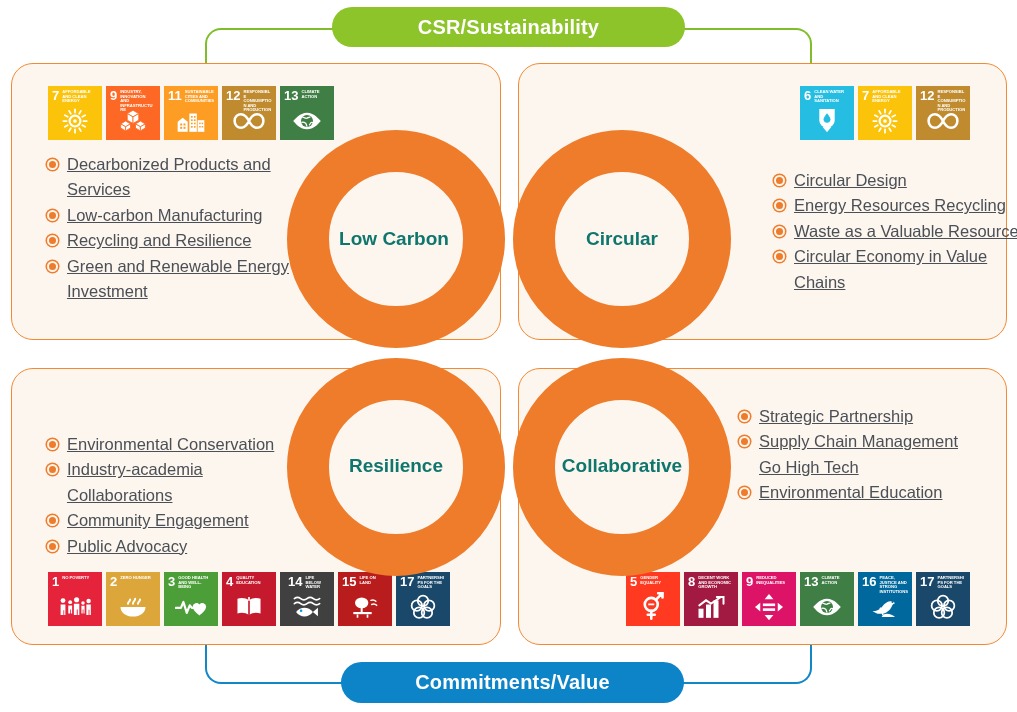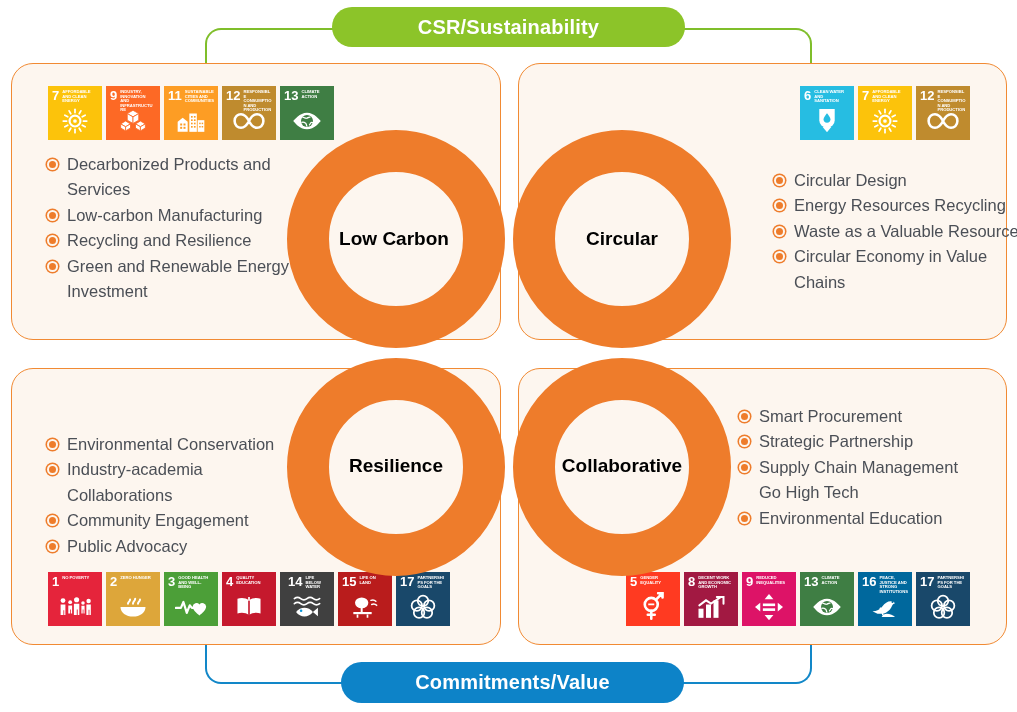--- a/index.html
+++ b/index.html
@@ -138,20 +138,21 @@
   .sdg .sdg-glyph svg { display: block; }
 
   
   .blist {
     position: absolute;
     list-style: none;
     margin: 0; padding: 0;
     font-size: 16.5px;
     line-height: 1.48;
     color: #4b4f56;
+    text-decoration: underline;
   }
   .blist li {
     position: relative;
     padding-left: 20px;
     margin-bottom: 1px;
   }
   .blist li::before {
     content: "";
     position: absolute;
     left: 0; top: 7px;
@@ -177,21 +178,21 @@
     width: 1017px; height: 712px;
     pointer-events: none;
     z-index: 6;
   }
   .ring-label {
     position: absolute;
     width: 180px;
     text-align: center;
     font-size: 19px;
     font-weight: bold;
-    color: #000000;
+    color: #0f766e;
     z-index: 7;
   }
   .lab-lc { left: 304px; top: 228px; }
   .lab-ci { left: 532px; top: 228px; }
   .lab-in { left: 306px; top: 455px; }
   .lab-co { left: 532px; top: 455px; }
 </style>
 </head>
 <body>
 
@@ -607,21 +608,20 @@
       <li class="cont">Chains</li>
     </ul>
   <ul class="blist list-bl">
       <li>Environmental Conservation</li>
       <li>Industry-academia</li>
       <li class="cont">Collaborations</li>
       <li>Community Engagement</li>
       <li>Public Advocacy</li>
     </ul>
   <ul class="blist list-br">
-      <li>Smart Procurement</li>
       <li>Strategic Partnership</li>
       <li>Supply Chain Management</li>
       <li class="cont">Go High Tech</li>
       <li>Environmental Education</li>
     </ul>
 
   <svg id="clover" viewBox="0 0 1017 712">
     <g fill="none" stroke="#ee7c2b" stroke-width="42">
       <circle cx="396" cy="239" r="88"></circle>
       <circle cx="622" cy="239" r="88"></circle>

